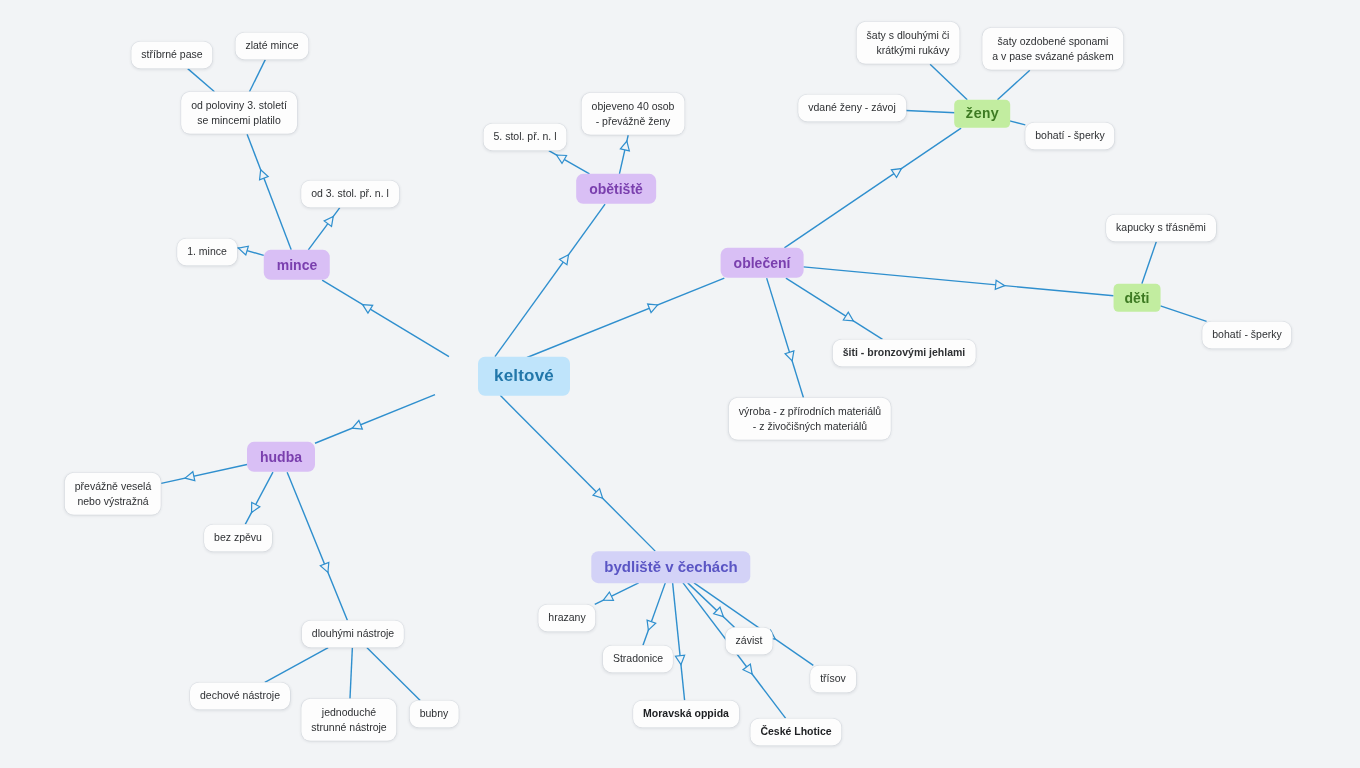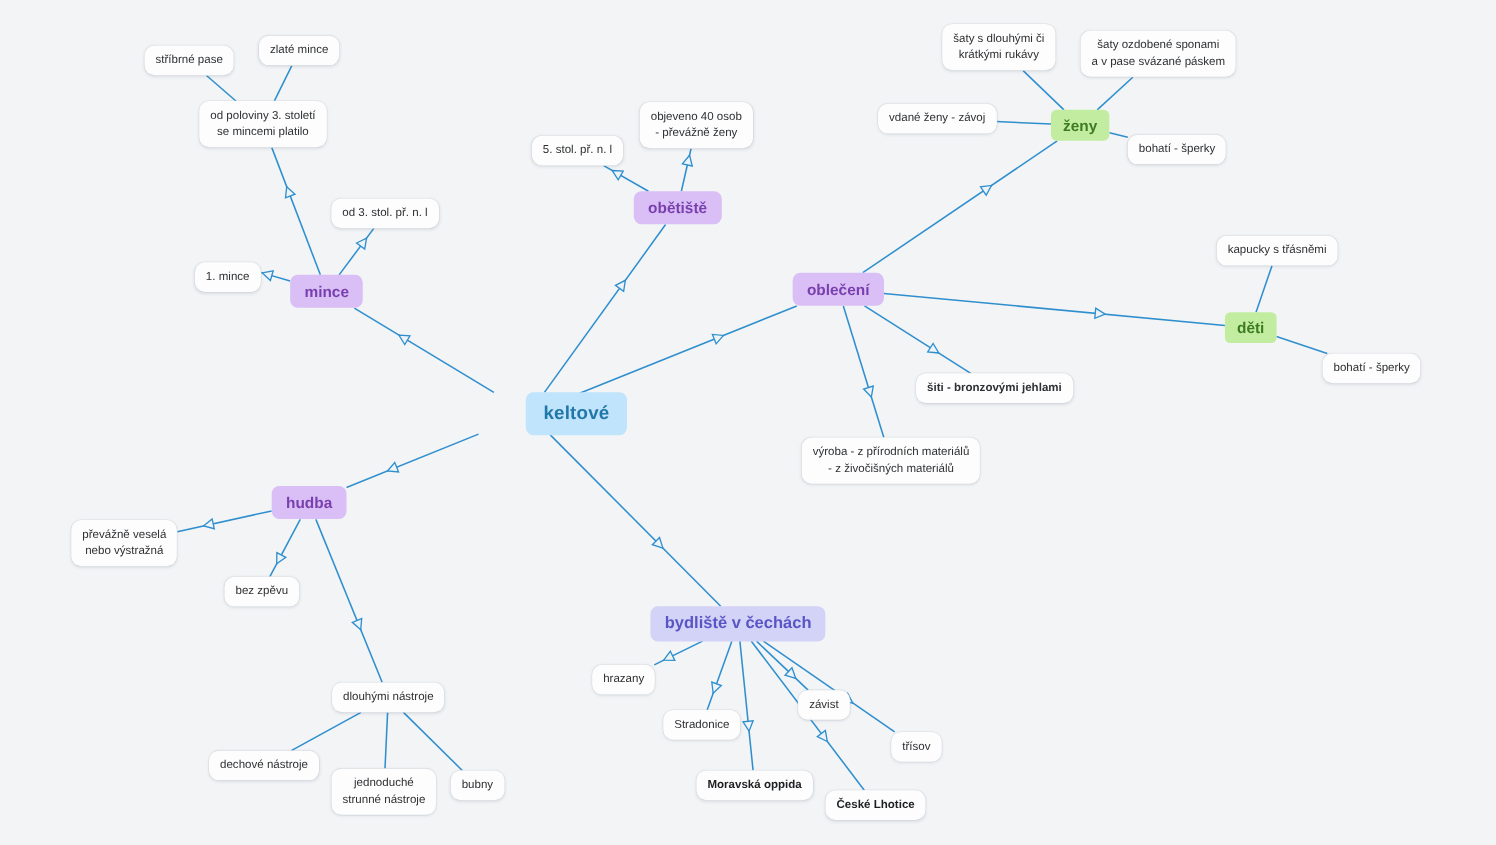--- a/index.html
+++ b/index.html
@@ -148,26 +148,26 @@
       <div class="node leaf" style="left: 272px; top: 46px;">zlaté mince</div>
       <div class="node leaf" style="left: 239px; top: 113px;">od poloviny 3. století
 se mincemi platilo</div>
       <div class="node leaf" style="left: 350px; top: 194px;">od 3. stol. př. n. l</div>
       <div class="node leaf" style="left: 207px; top: 252px;">1. mince</div>
       <div class="node topic-purple" style="left: 297px; top: 265px;">mince</div>
       <div class="node leaf" style="left: 525px; top: 137px;">5. stol. př. n. l</div>
       <div class="node leaf" style="left: 633px; top: 114px;">objeveno 40 osob
 - převážně ženy</div>
       <div class="node topic-purple" style="left: 616px; top: 189px;">obětiště</div>
-      <div class="node leaf" style="left: 908px; top: 43px;">šaty s dlouhými či
+      <div class="node leaf" style="left: 908px; top: 43px; text-align: right;">šaty s dlouhými či
 krátkými rukávy</div>
       <div class="node leaf" style="left: 1053px; top: 49px;">šaty ozdobené sponami
 a v pase svázané páskem</div>
       <div class="node leaf" style="left: 852px; top: 108px;">vdané ženy - závoj</div>
-      <div class="node topic-green" style="left: 982px; top: 114px;">ženy</div>
+      <div class="node topic-green" style="left: 982px; top: 114px; font-family: Liberation Mono, monospace;">ženy</div>
       <div class="node leaf" style="left: 1070px; top: 136px;">bohatí - šperky</div>
       <div class="node topic-purple" style="left: 762px; top: 263px;">oblečení</div>
       <div class="node leaf" style="left: 1161px; top: 228px;">kapucky s třásněmi</div>
       <div class="node topic-green" style="left: 1137px; top: 298px;">děti</div>
       <div class="node leaf" style="left: 1247px; top: 335px;">bohatí - šperky</div>
       <div class="node leaf" style="left: 904px; top: 353px; font-weight: bold;">šiti - bronzovými jehlami</div>
       <div class="node leaf" style="left: 810px; top: 419px;">výroba - z přírodních materiálů
 - z živočišných materiálů</div>
       <div class="node topic-purple" style="left: 281px; top: 457px;">hudba</div>
       <div class="node leaf" style="left: 113px; top: 494px;">převážně veselá

